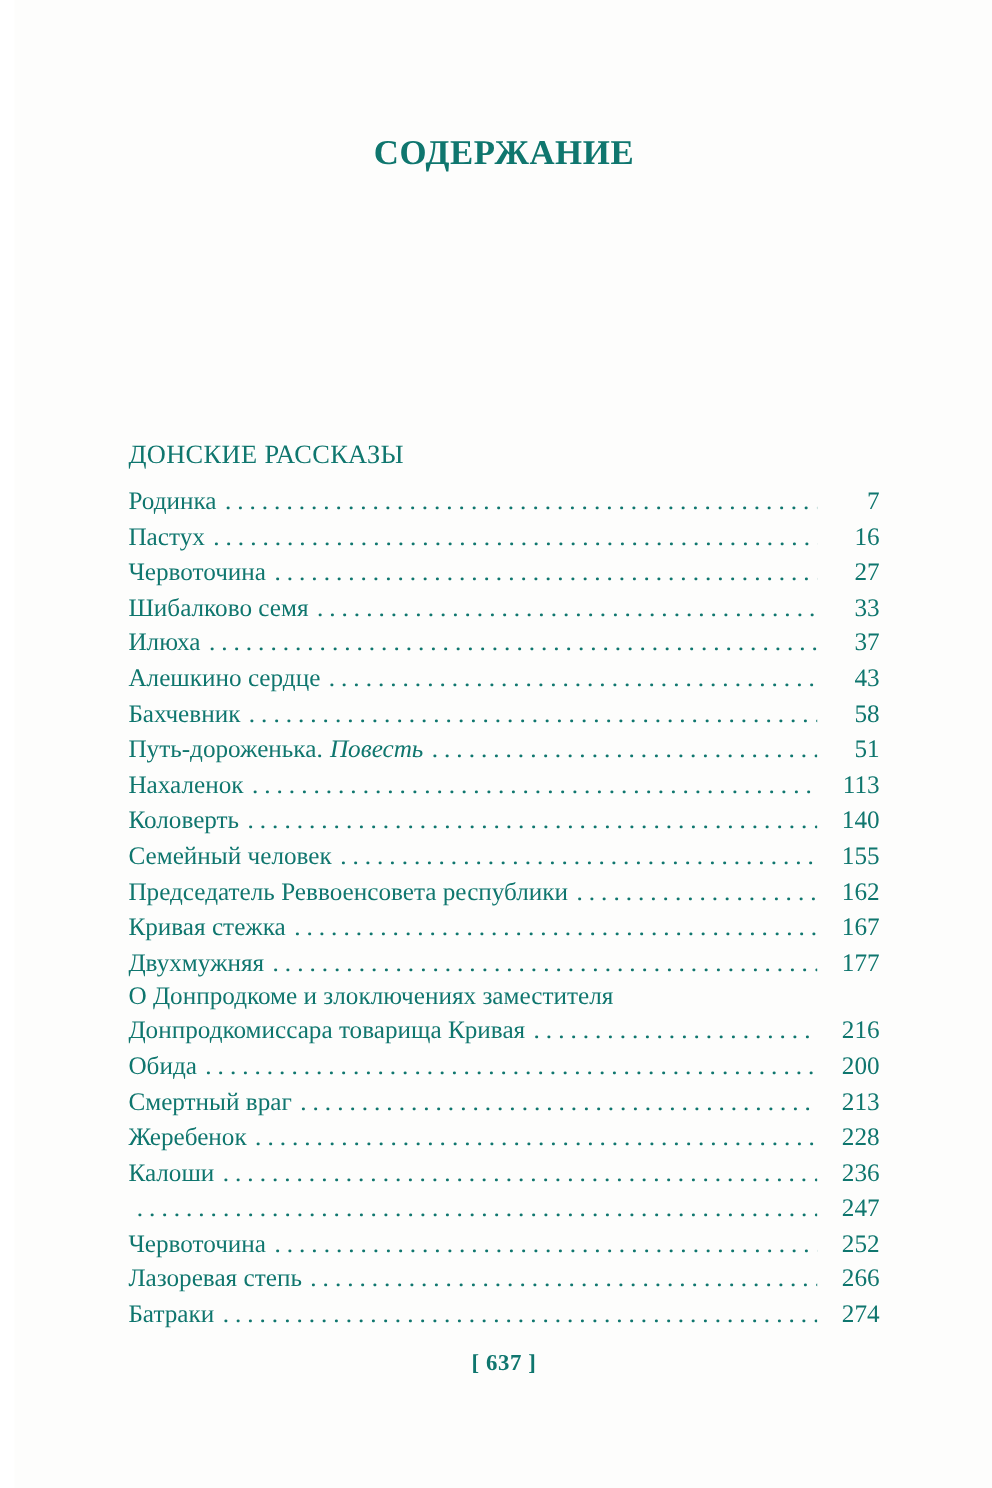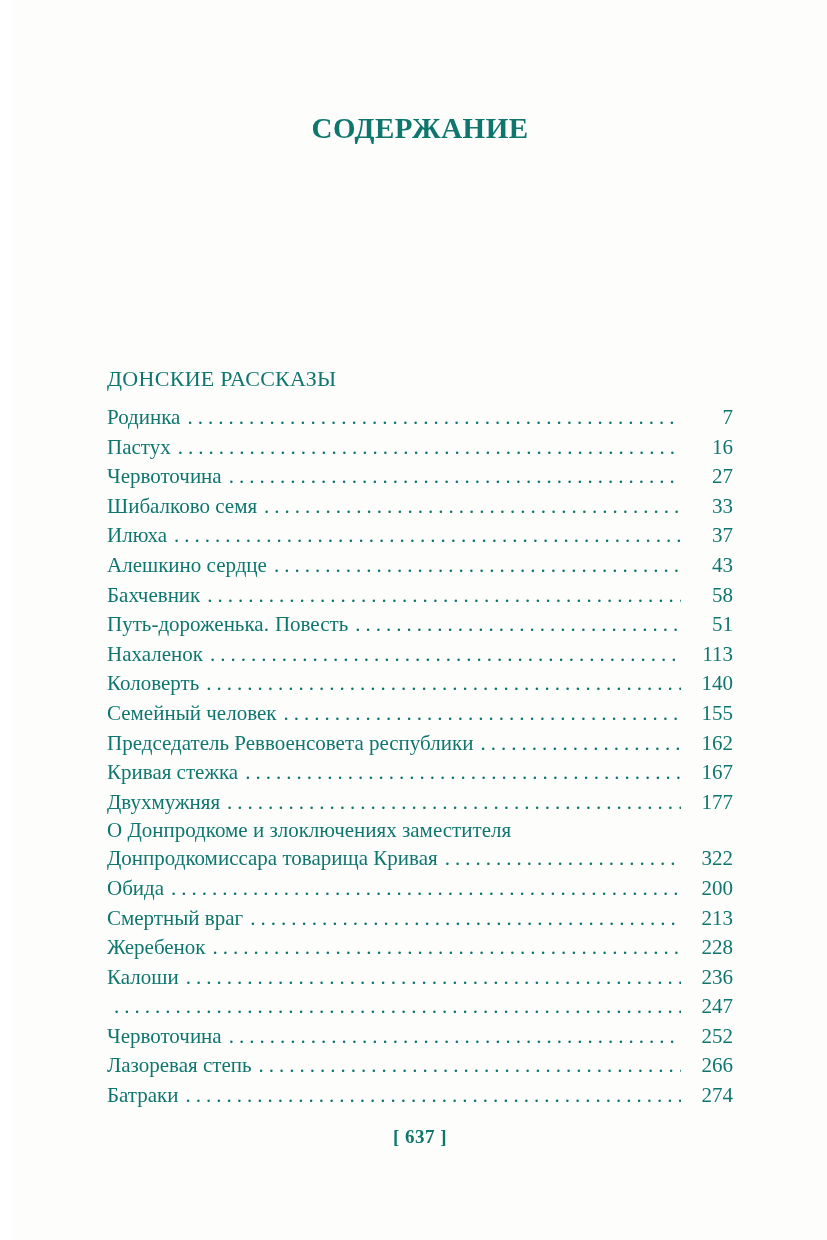--- a/index.html
+++ b/index.html
@@ -41,21 +41,21 @@
     width: 626px;
     font-size: 21px;
   }
   .toc-row {
     display: flex;
     align-items: baseline;
     line-height: 29.6px;
   }
   .toc-row.first-line { line-height: 27px; }
   .toc-title { white-space: nowrap; }
-  .toc-italic { margin-left: 6px; white-space: nowrap; }
+  .toc-italic { font-style: italic; margin-left: 6px; white-space: nowrap; }
   .leader {
     flex: 1 1 auto;
     overflow: hidden;
     white-space: nowrap;
     margin-left: 7px;
     margin-right: 6px;
   }
   .leader::after {
     content: "....................................................................................................";
     letter-spacing: 5px;
@@ -157,21 +157,21 @@
         <span class="toc-title">Двухмужняя</span>
         <span class="leader"></span>
         <span class="page-num">177</span>
       </div>
       <div class="toc-row first-line">
         <span class="toc-title">О Донпродкоме и злоключениях заместителя</span>
       </div>
       <div class="toc-row">
         <span class="toc-title">Донпродкомиссара товарища Кривая</span>
         <span class="leader"></span>
-        <span class="page-num">322</span>
+        <span class="page-num">216</span>
       </div>
       <div class="toc-row">
         <span class="toc-title">Обида</span>
         <span class="leader"></span>
         <span class="page-num">200</span>
       </div>
       <div class="toc-row">
         <span class="toc-title">Смертный враг</span>
         <span class="leader"></span>
         <span class="page-num">213</span>

